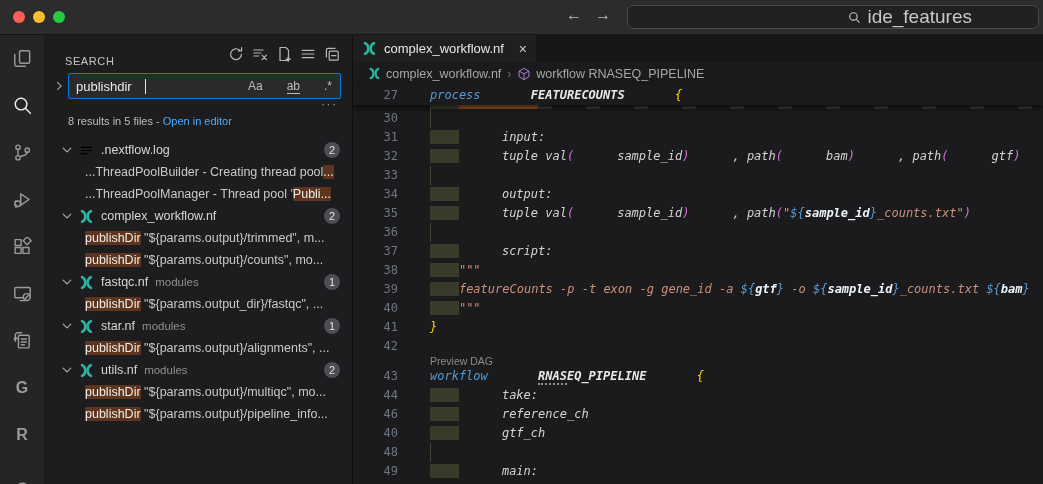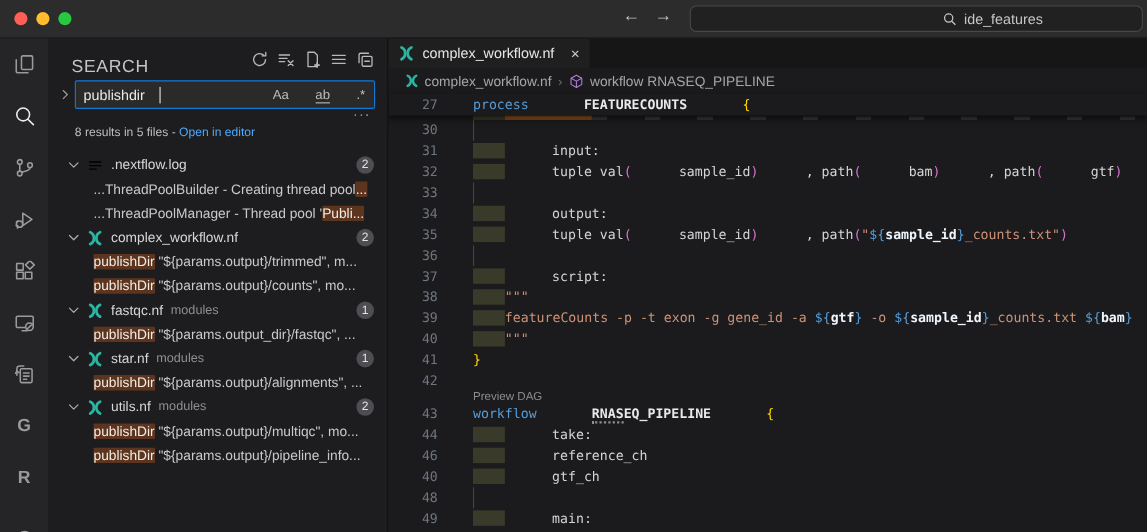--- a/index.html
+++ b/index.html
@@ -10,30 +10,30 @@
   }
   svg{display:block;}
   
   .titlebar{position:absolute;left:0;top:0;width:100%;height:35px;background:#2c2c2d;border-bottom:1px solid #161616;box-sizing:border-box;}
   .lights{position:absolute;left:13px;top:11px;display:flex;gap:8px;}
   .light{width:12px;height:12px;border-radius:50%;}
   .nav{position:absolute;left:566px;top:6px;display:flex;gap:13px;color:#bdbdbd;font-size:16px;}
   .nav span{cursor:default;}
   .cmdcenter{position:absolute;left:627px;right:4px;top:5px;height:24px;background:#212122;
     border:1px solid #48484b;border-radius:6px;display:flex;align-items:center;justify-content:flex-end;
-    padding-right:90px;gap:6px;color:#c7c7c7;font-size:13px;box-sizing:border-box;}
+    padding-right:66px;gap:6px;color:#c7c7c7;font-size:19px;box-sizing:border-box;}
   
   .activitybar{position:absolute;left:0;top:35px;width:44px;height:449px;background:#252528;display:flex;flex-direction:column;align-items:center;overflow:hidden;}
   .ab-item{width:44px;height:47px;flex:0 0 47px;display:flex;align-items:center;justify-content:center;color:#9a9a9a;}
   .ab-item.active{color:#ececec;}
   .ab-item .logo{font-weight:bold;font-size:16px;}
   
   .sidebar{position:absolute;left:44px;top:35px;width:309px;height:449px;background:#1d1d1f;border-right:1px solid #0f0f0f;box-sizing:border-box;overflow:hidden;}
   .sb-header{display:flex;align-items:center;height:24px;margin-top:7px;padding:0 10px 0 21px;}
-  .sb-title{flex:1;color:#c5c5c5;font-size:16px;letter-spacing:.6px;margin-top:13px;}
+  .sb-title{flex:1;color:#c5c5c5;font-size:11px;letter-spacing:.6px;margin-top:13px;}
   .tb-btn{width:21px;height:21px;display:flex;align-items:center;justify-content:center;color:#b8b8b8;margin-left:3px;border-radius:4px;}
   .search-row{display:flex;margin-top:7px;padding-left:8px;align-items:flex-start;}
   .expand-chevron{width:15px;padding-top:6px;color:#9f9f9f;}
   .search-box{position:relative;margin-left:1px;width:273px;height:26px;background:#2a2a2b;border:1px solid #1079d8;border-radius:2px;display:flex;align-items:center;box-sizing:border-box;}
   .search-box input{flex:1;min-width:0;background:transparent;border:none;outline:none;color:#eaeaea;font-size:13px;padding:0 4px 0 7px;font-family:"Liberation Sans",sans-serif;}
   .caret{position:absolute;left:76px;top:5px;width:1px;height:15px;background:#e8e8e8;}
   .search-opts{display:flex;align-items:center;gap:24px;padding-right:8px;color:#bdbdbd;font-size:12px;}
   .opt{line-height:14px;}
   .opt-ab{border-bottom:1px solid #bdbdbd;}
   .more-dots{height:13px;text-align:right;padding-right:15px;color:#9c9c9c;font-size:13px;letter-spacing:1px;line-height:10px;}
@@ -61,21 +61,21 @@
   
   .code{font-family:"DejaVu Sans Mono",monospace;font-size:12px;}
   .sticky{height:20px;display:flex;align-items:center;background:#1b1b1d;box-shadow:0 3px 6px rgba(0,0,0,.55);position:relative;z-index:2;}
   .partial{height:4px;display:flex;margin-left:77px;position:relative;z-index:1;}
   .p-ind{width:29px;background:#3a3a2b;}
   .p-match{width:79px;background:#8a4d1e;}
   .p-rest{flex:1;max-width:510px;height:3px;margin-top:1px;opacity:.5;
     background:repeating-linear-gradient(90deg,#55555a 0 14px,transparent 14px 48px);}
   .line{height:19px;line-height:19px;display:flex;white-space:pre;}
   .ln{flex:0 0 45px;width:45px;text-align:right;color:#6e7681;}
-  .lcontent{margin-left:32px;}
+  .lcontent{margin-left:32px;font-style:italic;}
   .lens-row{height:11px;line-height:11px;padding-left:77px;color:#8c8c8c;font-size:10.5px;font-family:"Liberation Sans",sans-serif;}
   .tk-k{color:#569cd6;}
   .tk-t{color:#d4d4d4;padding-left:43px;}
   .tk-n{color:#e9e9e9;font-weight:bold;}
   .tk-w{color:#e9e9e9;font-weight:bold;border-bottom:2px dotted #8f8f8f;}
   .tk-s{color:#ce9178;}
   .tk-ib{color:#569cd6;}
   .tk-ii{color:#eef4fb;font-weight:bold;}
   .tk-p{color:#d670d6;}
   .tk-b{color:#ffd700;}

